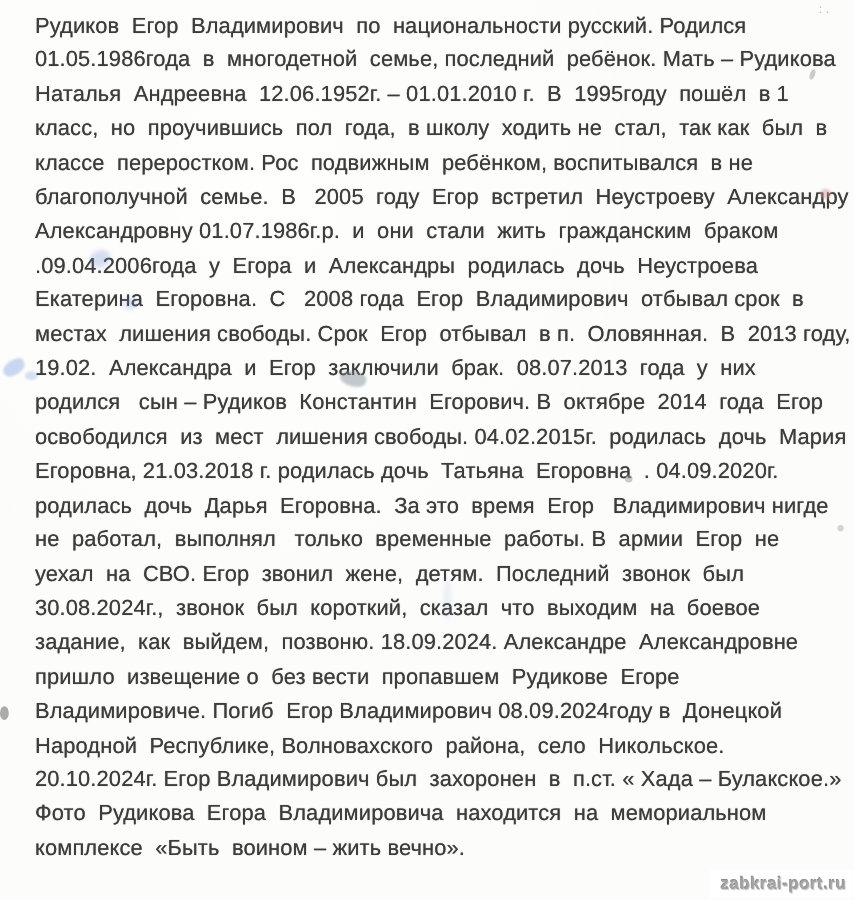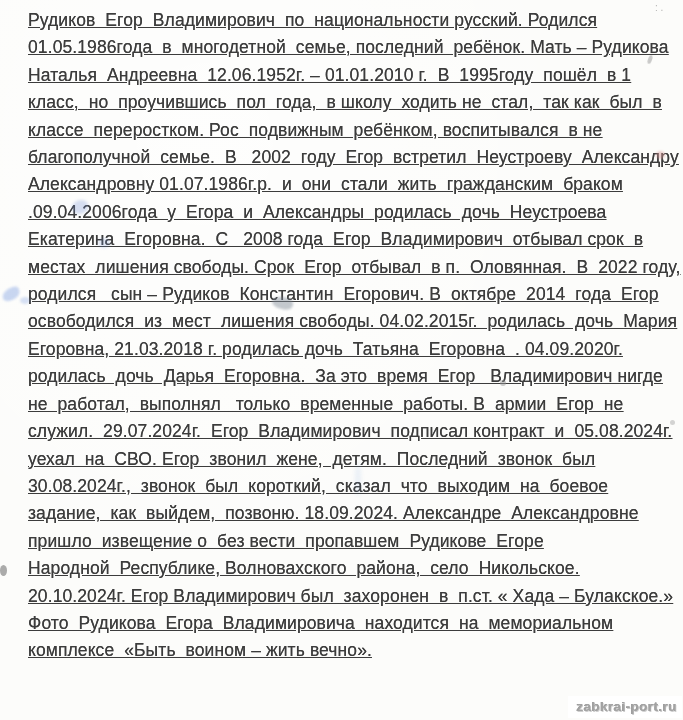--- a/index.html
+++ b/index.html
@@ -19,21 +19,20 @@
       radial-gradient(ellipse at 30% 20%, rgba(255,255,255,0.6), rgba(0,0,0,0) 60%),
       #fcfcfa;
   }
   .line {
     white-space: pre;
     font-size: 17.5px;
     line-height: 27.4px;
     color: #3c3c3c;
     letter-spacing: 0.1px;
     text-shadow: 0 0 0.6px rgba(60,60,60,0.85);
-    text-decoration: underline;
   }
   
   .artifact { position: absolute; pointer-events: none; }
   .a-blue1 { left: 72px;  top: 200px; width: 16px; height: 14px; background: rgba(110,140,210,0.28); border-radius: 60% 40% 55% 45%; filter: blur(1.5px); }
   .a-blue2 { left: 98px;  top: 238px; width: 12px; height: 10px; background: rgba(110,140,210,0.22); border-radius: 50%; filter: blur(1.5px); }
   .a-blue3 { left: 2px;   top: 288px; width: 18px; height: 12px; background: rgba(100,140,220,0.35); border-radius: 70% 30% 60% 40%; filter: blur(1px); transform: rotate(-20deg); }
   .a-blue4 { left: 20px;  top: 297px; width: 10px; height: 7px;  background: rgba(100,140,220,0.25); border-radius: 50%; filter: blur(1px); }
   .a-blue5 { left: 355px; top: 462px; width: 6px;  height: 34px; background: rgba(120,160,220,0.14); border-radius: 50%; filter: blur(2px); }
   .a-gray1 { left: 272px; top: 297px; width: 21px; height: 12px; background: rgba(125,135,148,0.45); border-radius: 60% 40% 50% 50%; filter: blur(1px); transform: rotate(15deg); }
   .a-gray2 { left: 500px; top: 380px; width: 6px;  height: 6px;  background: rgba(150,150,150,0.5);  border-radius: 50%; filter: blur(0.5px); }
@@ -56,35 +55,36 @@
 </style>
 </head>
 <body>
 
 <div class="page">
   <div class="line">Рудиков  Егор  Владимирович  по  национальности русский. Родился</div>
   <div class="line">01.05.1986года  в  многодетной  семье, последний  ребёнок. Мать – Рудикова</div>
   <div class="line">Наталья  Андреевна  12.06.1952г. – 01.01.2010 г.  В  1995году  пошёл  в 1</div>
   <div class="line">класс,  но  проучившись  пол  года,  в школу  ходить не  стал,  так как  был  в</div>
   <div class="line">классе  переростком. Рос  подвижным  ребёнком, воспитывался  в не</div>
-  <div class="line">благополучной  семье.  В   2002  году  Егор  встретил  Неустроеву  Александру</div>
+  <div class="line">благополучной  семье.  В   2005  году  Егор  встретил  Неустроеву  Александру</div>
   <div class="line">Александровну 01.07.1986г.р.  и  они  стали  жить  гражданским  браком</div>
   <div class="line">.09.04.2006года  у  Егора  и  Александры  родилась  дочь  Неустроева</div>
   <div class="line">Екатерина  Егоровна.  С   2008 года  Егор  Владимирович  отбывал срок  в</div>
-  <div class="line">местах  лишения свободы. Срок  Егор  отбывал  в п.  Оловянная.  В  2022 году,</div>
+  <div class="line">местах  лишения свободы. Срок  Егор  отбывал  в п.  Оловянная.  В  2013 году,</div>
+  <div class="line">19.02.  Александра  и  Егор  заключили  брак.  08.07.2013  года  у  них</div>
   <div class="line">родился   сын – Рудиков  Константин  Егорович. В  октябре  2014  года  Егор</div>
   <div class="line">освободился  из  мест  лишения свободы. 04.02.2015г.  родилась  дочь  Мария</div>
   <div class="line">Егоровна, 21.03.2018 г. родилась дочь  Татьяна  Егоровна  . 04.09.2020г.</div>
   <div class="line">родилась  дочь  Дарья  Егоровна.  За это  время  Егор   Владимирович нигде</div>
   <div class="line">не  работал,  выполнял   только  временные  работы. В  армии  Егор  не</div>
-  <div class="line">служил.  29.07.2024г.  Егор  Владимирович  подписал контракт  и  05.08.2024г.</div>
   <div class="line">уехал  на  СВО. Егор  звонил  жене,  детям.  Последний  звонок  был</div>
   <div class="line">30.08.2024г.,  звонок  был  короткий,  сказал  что  выходим  на  боевое</div>
   <div class="line">задание,  как  выйдем,  позвоню. 18.09.2024. Александре  Александровне</div>
   <div class="line">пришло  извещение о  без вести  пропавшем  Рудикове  Егоре</div>
+  <div class="line">Владимировиче. Погиб  Егор Владимирович 08.09.2024году в  Донецкой</div>
   <div class="line">Народной  Республике, Волновахского  района,  село  Никольское.</div>
   <div class="line">20.10.2024г. Егор Владимирович был  захоронен  в  п.ст. « Хада – Булакское.»</div>
   <div class="line">Фото  Рудикова  Егора  Владимировича  находится  на  мемориальном</div>
   <div class="line">комплексе  «Быть  воином – жить вечно».</div>
 </div>
 
 <div class="artifact a-blue1"></div>
 <div class="artifact a-blue2"></div>
 <div class="artifact a-blue3"></div>
 <div class="artifact a-blue4"></div>

